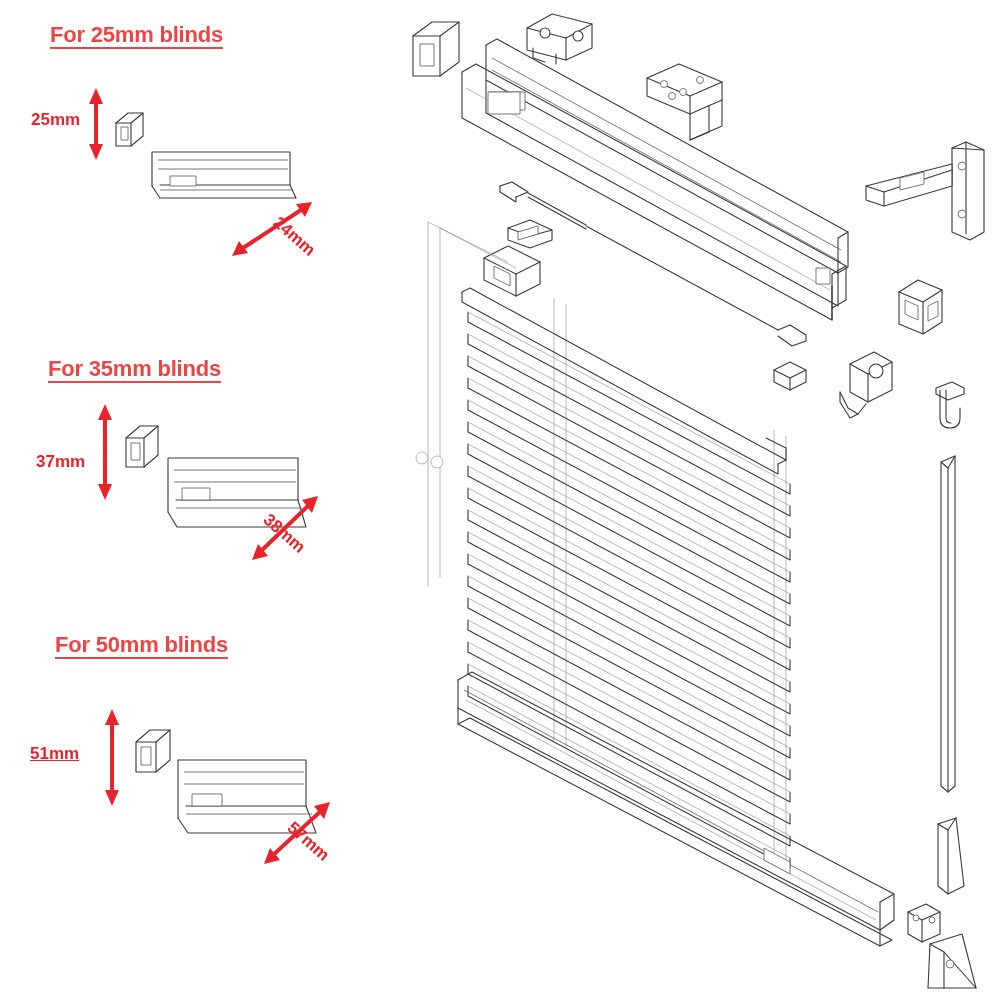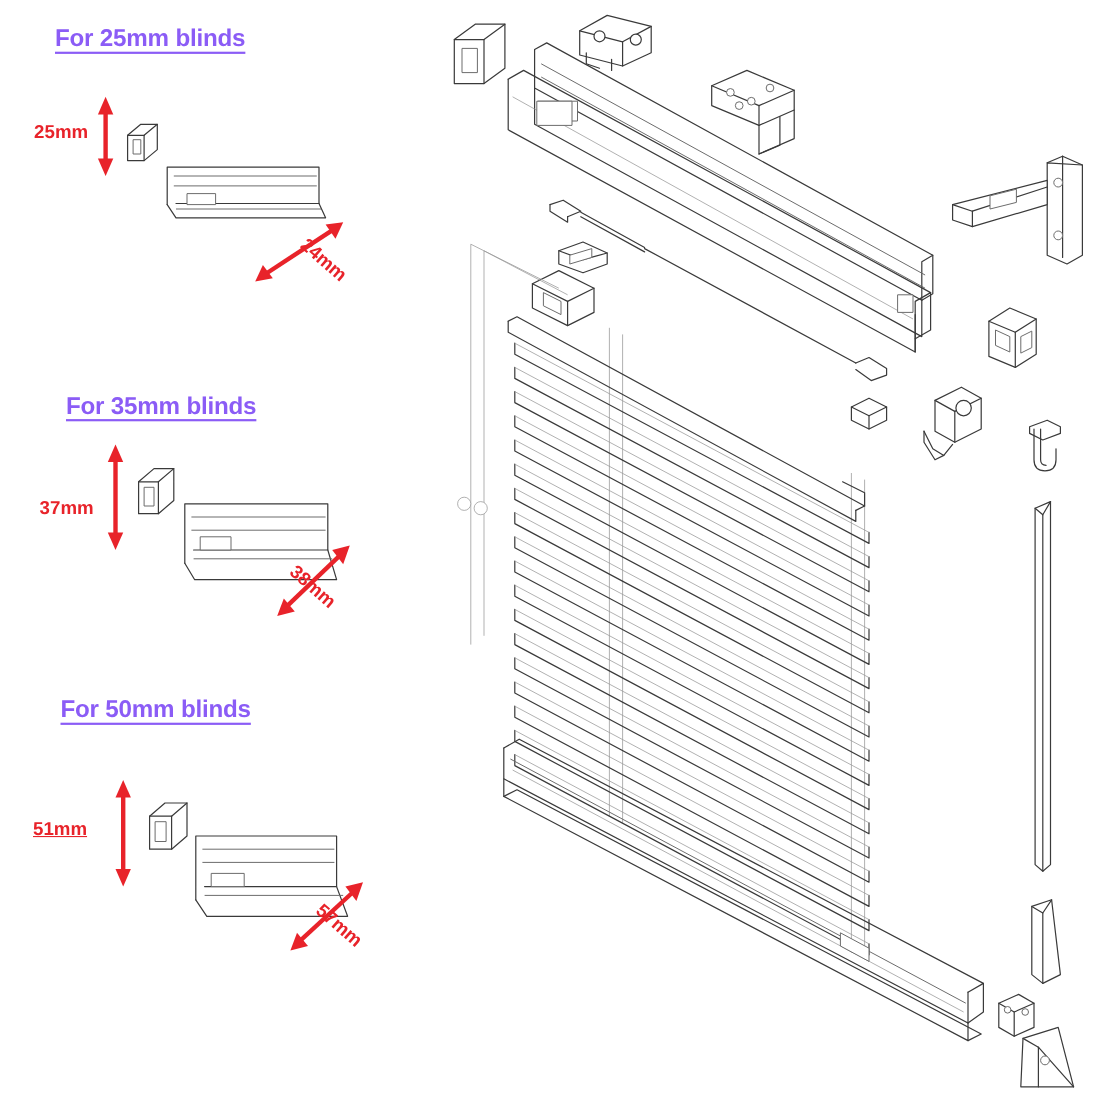--- a/index.html
+++ b/index.html
@@ -17,21 +17,21 @@
   #canvas {
     position: absolute;
     left: 0; top: 0;
     width: 1000px;
     height: 1000px;
   }
   .section-title {
     position: absolute;
     font-weight: bold;
     font-size: 22px;
-    color: #8b5cf6;
+    color: #ef4444;
     text-decoration: underline;
     text-underline-offset: 5px;
     letter-spacing: -0.2px;
     white-space: nowrap;
   }
   .dim-label {
     position: absolute;
     font-weight: bold;
     font-size: 17px;
     color: #e8232a;
@@ -348,21 +348,21 @@
 
   </g>
 </svg>
 
 <div class="section-title" style="left:50px; top:22px;">For 25mm blinds</div>
 
 <div class="dim-label" style="left:31px; top:110px;">25mm</div>
 
 <div class="dim-label rot" style="left:282px; top:213px;">24mm</div>
 
-<div class="section-title" style="left:60px; top:356px;">For 35mm blinds</div>
+<div class="section-title" style="left:48px; top:356px;">For 35mm blinds</div>
 
 <div class="dim-label" style="left:36px; top:452px;">37mm</div>
 
 <div class="dim-label rot" style="left:272px; top:510px;">38mm</div>
 
 <div class="section-title" style="left:55px; top:632px;">For 50mm blinds</div>
 
 <div class="dim-label" style="left:30px; top:744px;text-decoration:underline;">51mm</div>
 
 <div class="dim-label rot" style="left:296px; top:818px;">57mm</div>

